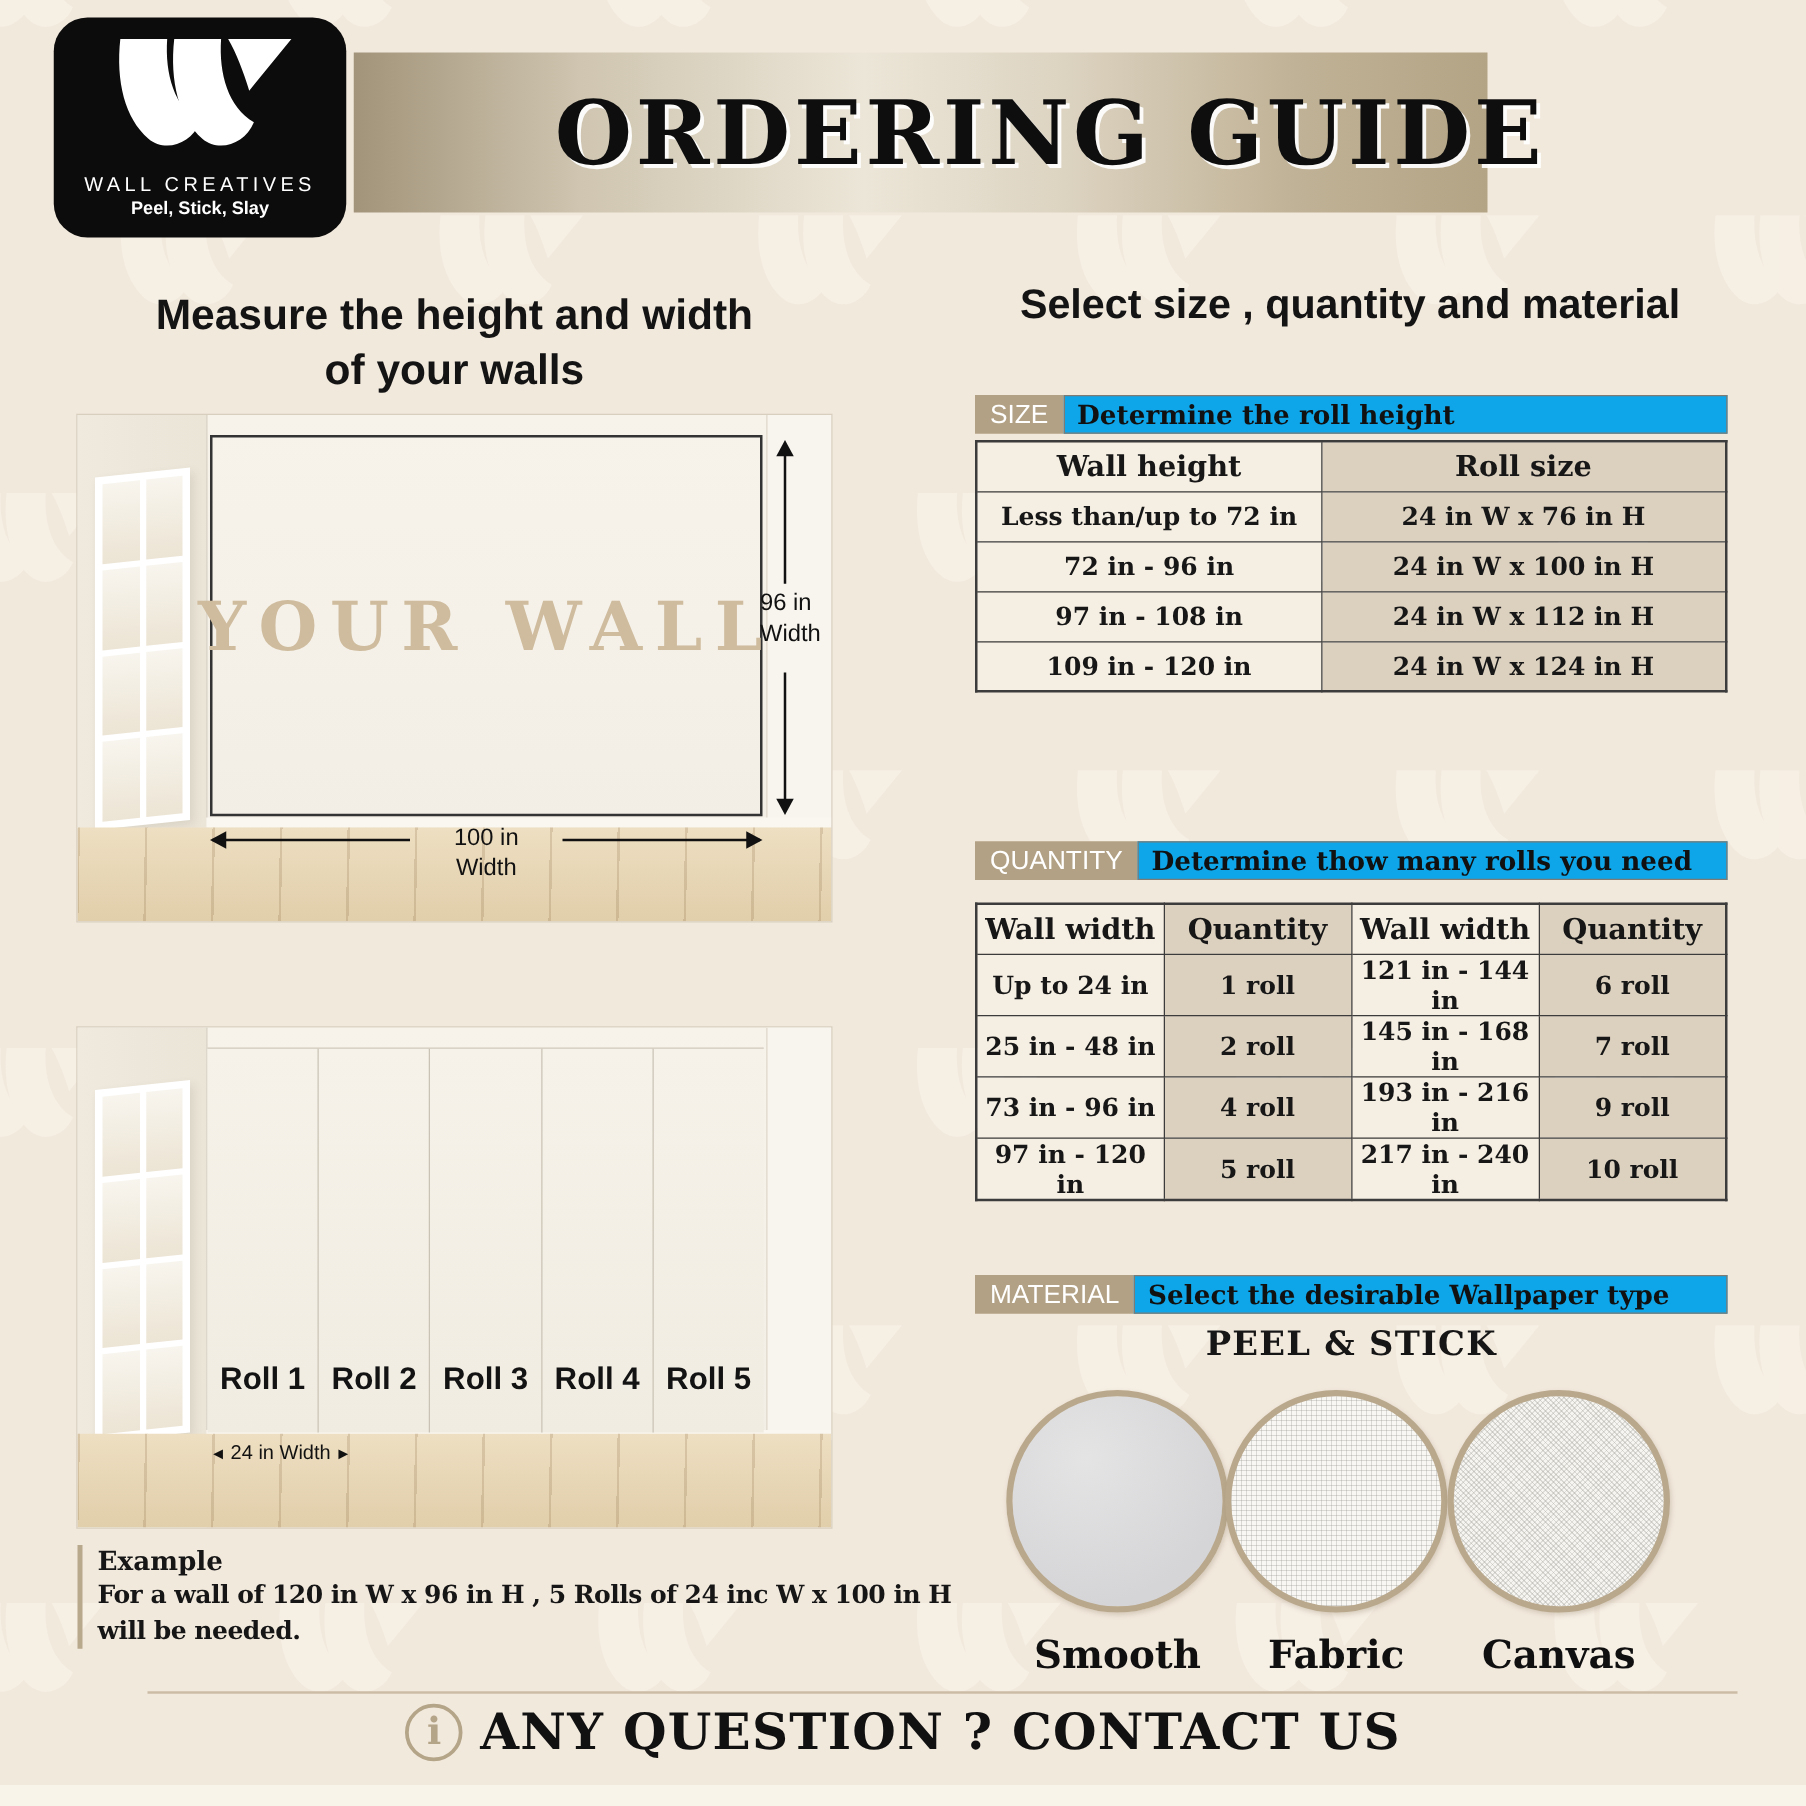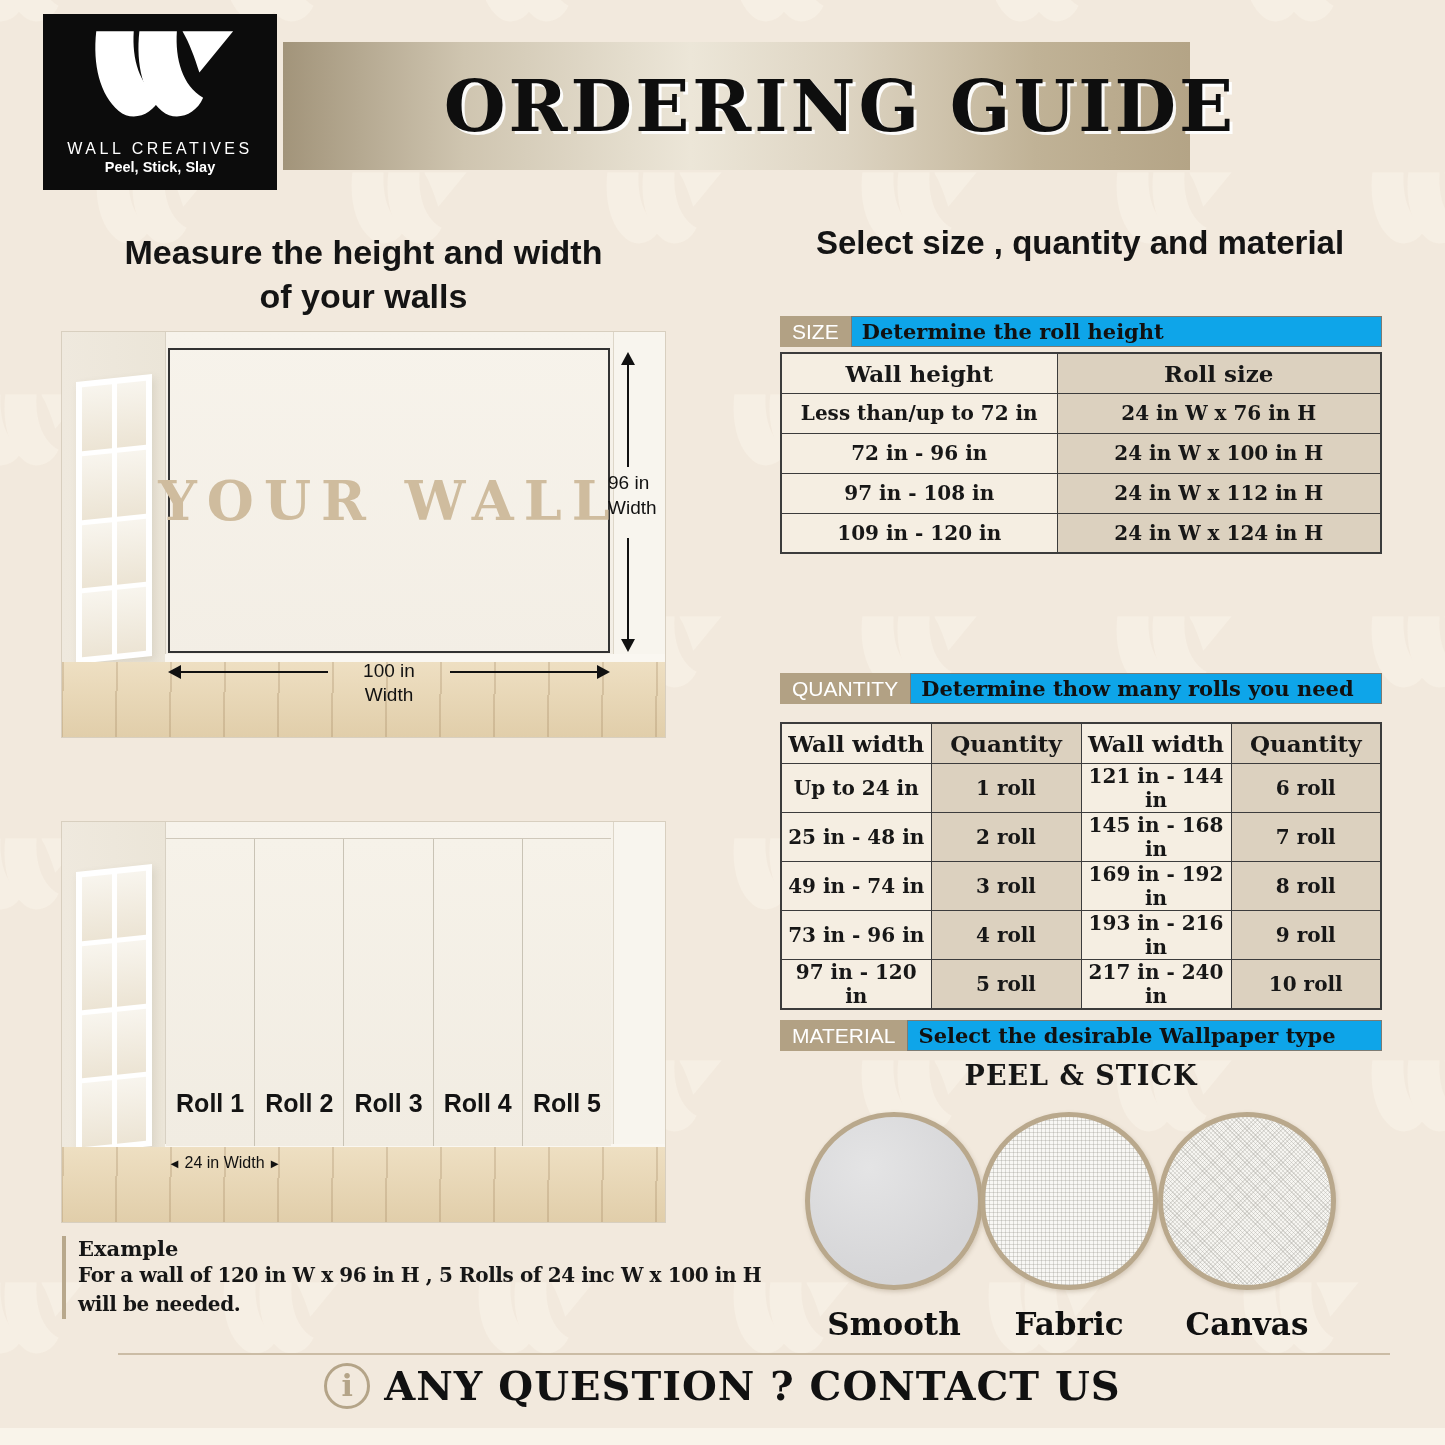--- a/index.html
+++ b/index.html
@@ -6,21 +6,21 @@
   html,body { width:1445px; height:1445px; }
   body { font-family:"DejaVu Serif", serif; color:#161616; }
   .page { position:relative; width:1445px; height:1445px; background:#f2e9dd; overflow:hidden; }
 
   
   .wm-layer { position:absolute; inset:0; z-index:0; }
   .wm-mark { position:absolute; opacity:.65; }
 
   
   .logo { position:absolute; left:43px; top:14px; width:234px; height:176px; background:#0c0c0c;
-          display:flex; flex-direction:column; align-items:center; z-index:3; }
+          display:flex; flex-direction:column; align-items:center; z-index:3;border-radius:27px; }
   .logo svg { margin-top:16px; }
   .logo-name { color:#ffffff; font-family:"Liberation Sans",sans-serif; font-size:16px; letter-spacing:3.5px; margin-top:10px; white-space:nowrap; }
   .logo-tag  { color:#ffffff; font-family:"Liberation Sans",sans-serif; font-weight:bold; font-size:14.5px; margin-top:1px; white-space:nowrap; }
 
   .banner-bg { position:absolute; left:283px; top:42px; width:907px; height:128px; z-index:1;
     background:linear-gradient(90deg,#a2947a 0%,#cfc5b0 20%,#ece6d8 45%,#ddd4c2 62%,#c0b296 83%,#b4a486 100%); }
   .banner-title-wrap { position:absolute; left:283px; top:42px; width:1114px; height:128px; z-index:2;
     display:flex; align-items:center; justify-content:center; }
   .banner-title { font-size:71px; font-weight:bold; letter-spacing:3px; color:#0e0e0e; white-space:nowrap;
     text-shadow:3px 3px 0 rgba(255,255,255,.92); }
@@ -513,26 +513,20 @@
           <td>121 in - 144 in</td>
           <td>6 roll</td>
         </tr>
         <tr>
           <td>25 in - 48 in</td>
           <td>2 roll</td>
           <td>145 in - 168 in</td>
           <td>7 roll</td>
         </tr>
         <tr>
-          <td>49 in - 74 in</td>
-          <td>3 roll</td>
-          <td>169 in - 192 in</td>
-          <td>8 roll</td>
-        </tr>
-        <tr>
           <td>73 in - 96 in</td>
           <td>4 roll</td>
           <td>193 in - 216 in</td>
           <td>9 roll</td>
         </tr>
         <tr>
           <td>97 in - 120 in</td>
           <td>5 roll</td>
           <td>217 in - 240 in</td>
           <td>10 roll</td>

